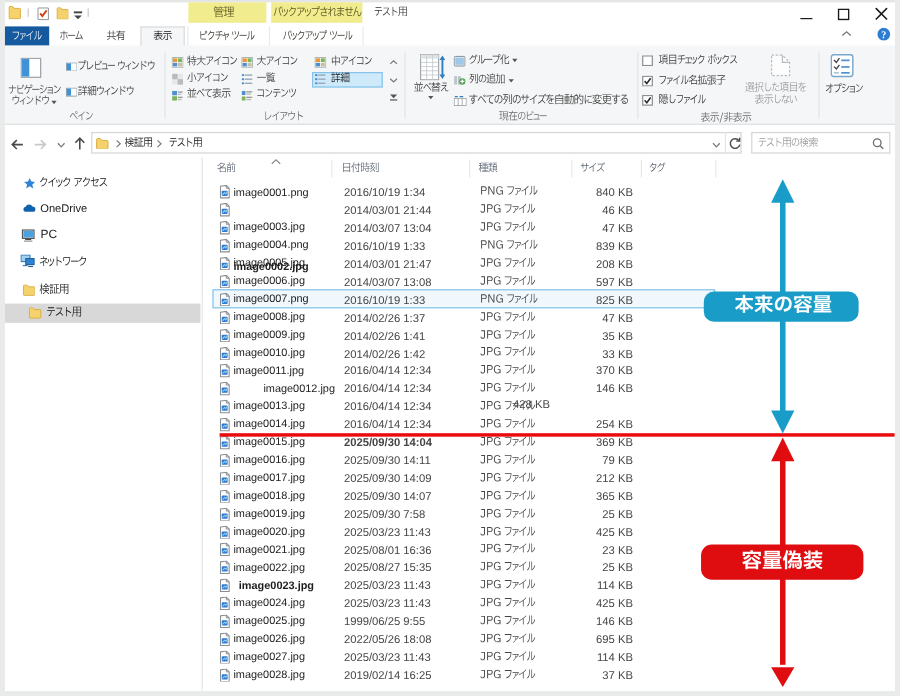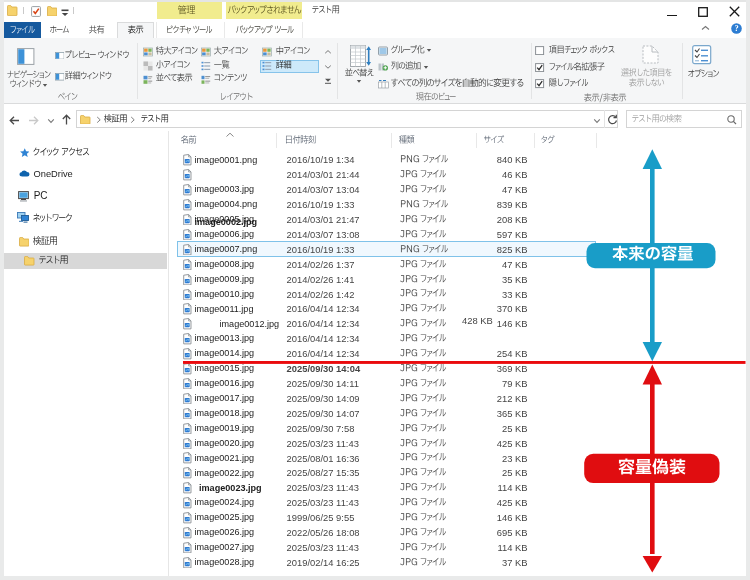--- a/index.html
+++ b/index.html
@@ -1073,21 +1073,21 @@
     <g transform="translate(0,760) scale(1,-1)" fill="#454545">
       <use href="#r4a" x="0"></use>
       <use href="#r50" x="533"></use>
       <use href="#r47" x="1168"></use>
       <use href="#r30d5" transform="translate(2090,0) scale(0.84,1)"></use>
       <use href="#r30a1" transform="translate(2733,0) scale(0.84,1)"></use>
       <use href="#r30a4" transform="translate(3376,0) scale(0.84,1)"></use>
       <use href="#r30eb" transform="translate(4110,0) scale(0.84,1)"></use>
     </g>
   </svg>
-<div class="t" style="left:427.5px;top:315px;width:100px;font-size:9.4px;color:#454545;text-align:center;line-height:11.7px">428 KB</div>
+<div class="t" style="left:427.5px;top:331px;width:100px;font-size:9.4px;color:#454545;text-align:left;line-height:11.7px">428 KB</div>
 <svg class="abs" style="left:183.0px;top:348.1px;" width="8.7" height="11.6" viewBox="0 0 8.7 11.6">
     <path d="M0.7,1.2 L5.6,0.5 L8,2.9 L8,10.9 L0.7,10.9 Z" fill="#fdfdfd" stroke="#8a8f94" stroke-width="0.9"></path>
     <path d="M5.6,0.5 L5.6,2.9 L8,2.9" fill="none" stroke="#8a8f94" stroke-width="0.8"></path>
     <rect x="1.8" y="4.9" width="4.9" height="4.4" rx="0.7" fill="#2e7ad2"></rect>
     <path d="M2.4,8.3 L4.2,6.5 L5.2,7.5 L6.4,5.7" fill="none" stroke="#8fd0f2" stroke-width="0.9"></path>
   </svg>
 <div class="t" style="left:194.5px;top:348.35px;font-size:9.1px;color:#1c1c1c;font-weight:400;line-height:11.3px;">image0014.jpg</div>
 <div class="t" style="left:286.6px;top:348.16px;font-size:9.4px;color:#454545;font-weight:400;line-height:11.7px;">2016/04/14 12:34</div>
 <svg style="position:absolute;left:399.5px;top:349.10px;overflow:visible" width="46.04" height="9.4" viewBox="0 0 4898 1000">
     <g transform="translate(0,760) scale(1,-1)" fill="#454545">

